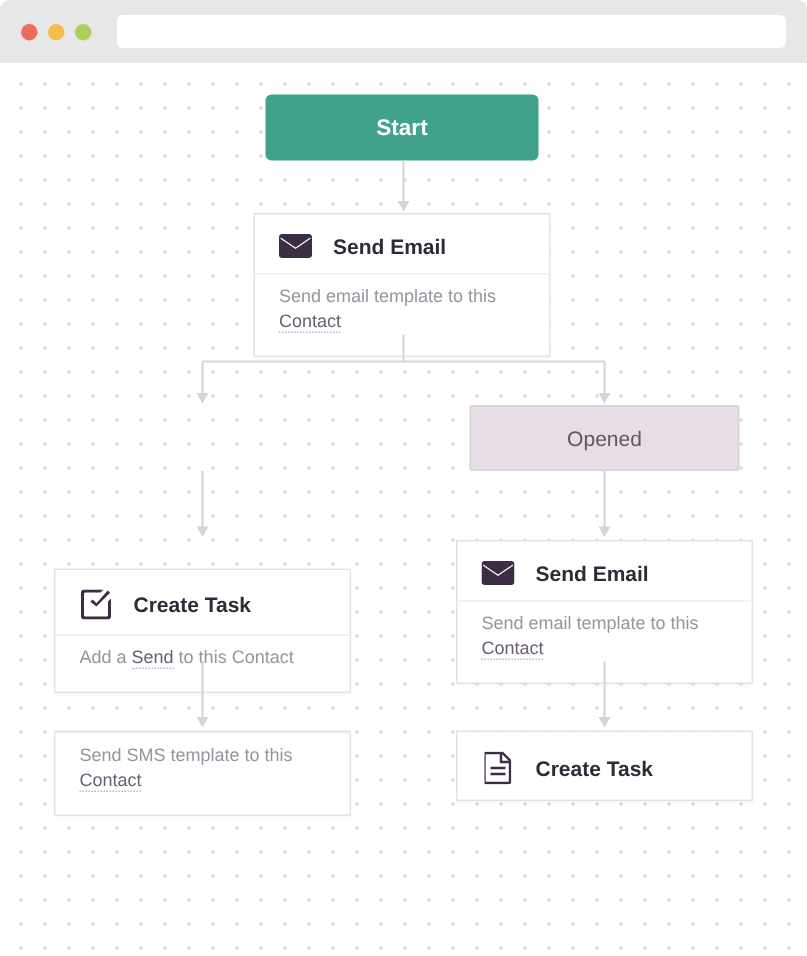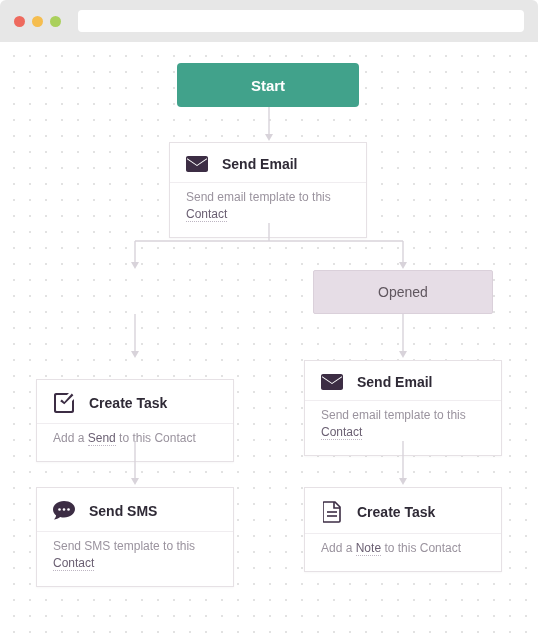--- a/index.html
+++ b/index.html
@@ -212,47 +212,33 @@
     <svg class="conn" style="left:129px; top:399px; width:12px; height:46px;">
       <line x1="6" y1="0" x2="6" y2="38"></line>
       <path class="arrow" d="M6 44 L2 37 L10 37 Z"></path>
     </svg>
     <svg class="conn" style="left:397px; top:399px; width:12px; height:46px;">
       <line x1="6" y1="0" x2="6" y2="38"></line>
       <path class="arrow" d="M6 44 L2 37 L10 37 Z"></path>
     </svg>
 
     <div class="node action-node" style="position:absolute; left:36px; top:445px;">
-      <div class="action-head">
-        <span class="ic">
-          <svg width="22" height="20" viewBox="0 0 22 20">
-              <path fill="#3c2d44" d="M11 0C4.9 0 0 3.8 0 8.5c0 2.3 1.2 4.4 3.1 5.9-.3 1.6-1.1 3-2.3 4.1 2.4-.3 4.6-1.2 6.4-2.6 1.2.4 2.5.6 3.8.6 6.1 0 11-3.8 11-8.5S17.1 0 11 0z"></path>
-              <circle fill="#fff" cx="6.5" cy="8.5" r="1.3"></circle>
-              <circle fill="#fff" cx="11" cy="8.5" r="1.3"></circle>
-              <circle fill="#fff" cx="15.5" cy="8.5" r="1.3"></circle>
-            </svg>
-        </span>
-        <span class="action-title">Send SMS</span>
-      </div>
       <div class="action-sub">
         <span>Send SMS template to this </span><span class="lk">Contact</span>
       </div>
     </div>
 
     <div class="node action-node" style="position:absolute; left:304px; top:445px;">
       <div class="action-head">
         <span class="ic">
           <svg width="18" height="22" viewBox="0 0 18 22">
               <path fill="none" stroke="#3c2d44" stroke-width="1.6" d="M1 1h11l5 5v14c0 .6-.4 1-1 1H1c-.6 0-1-.4-1-1V2c0-.6.4-1 1-1z"></path>
               <path fill="none" stroke="#3c2d44" stroke-width="1.6" d="M11 1v6h6"></path>
               <line stroke="#3c2d44" stroke-width="1.6" x1="4" y1="11" x2="14" y2="11"></line>
               <line stroke="#3c2d44" stroke-width="1.6" x1="4" y1="15" x2="14" y2="15"></line>
             </svg>
         </span>
         <span class="action-title">Create Task</span>
       </div>
-      <div class="action-sub">
-        <span>Add a </span><span class="lk">Note</span><span> to this Contact</span>
-      </div>
     </div>
 
   </div>
 </div>
 
 </body></html>

